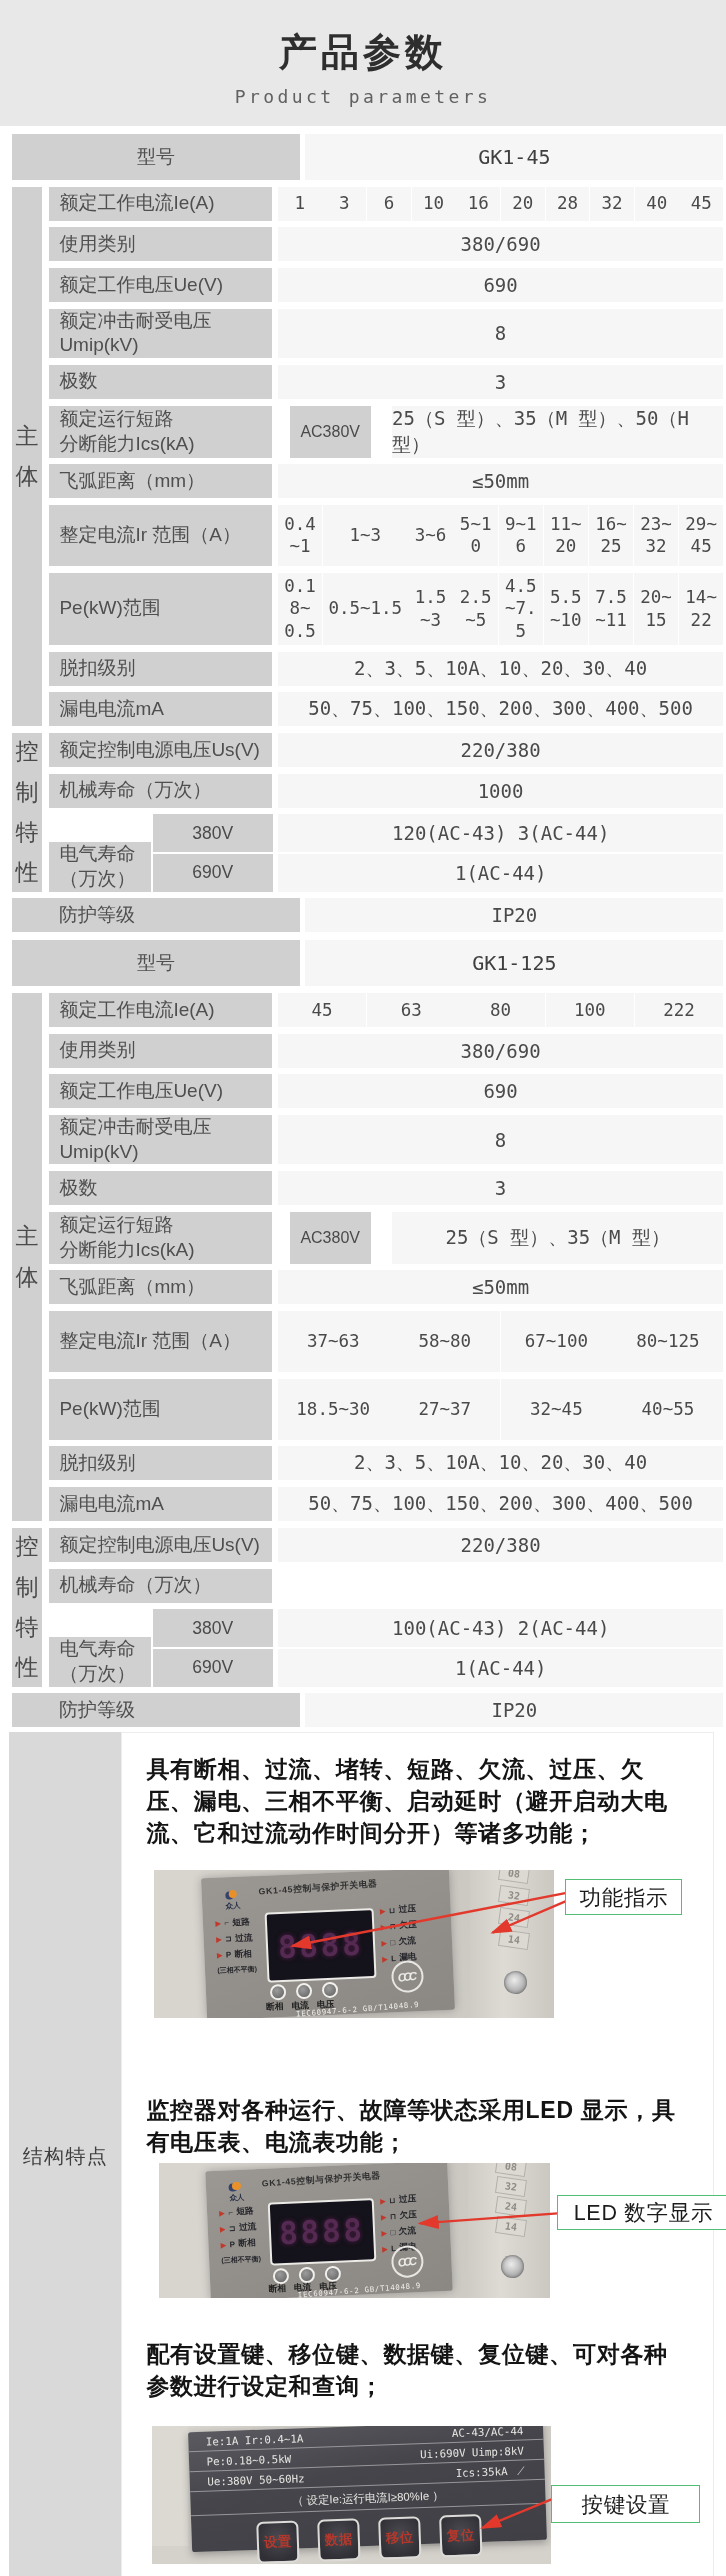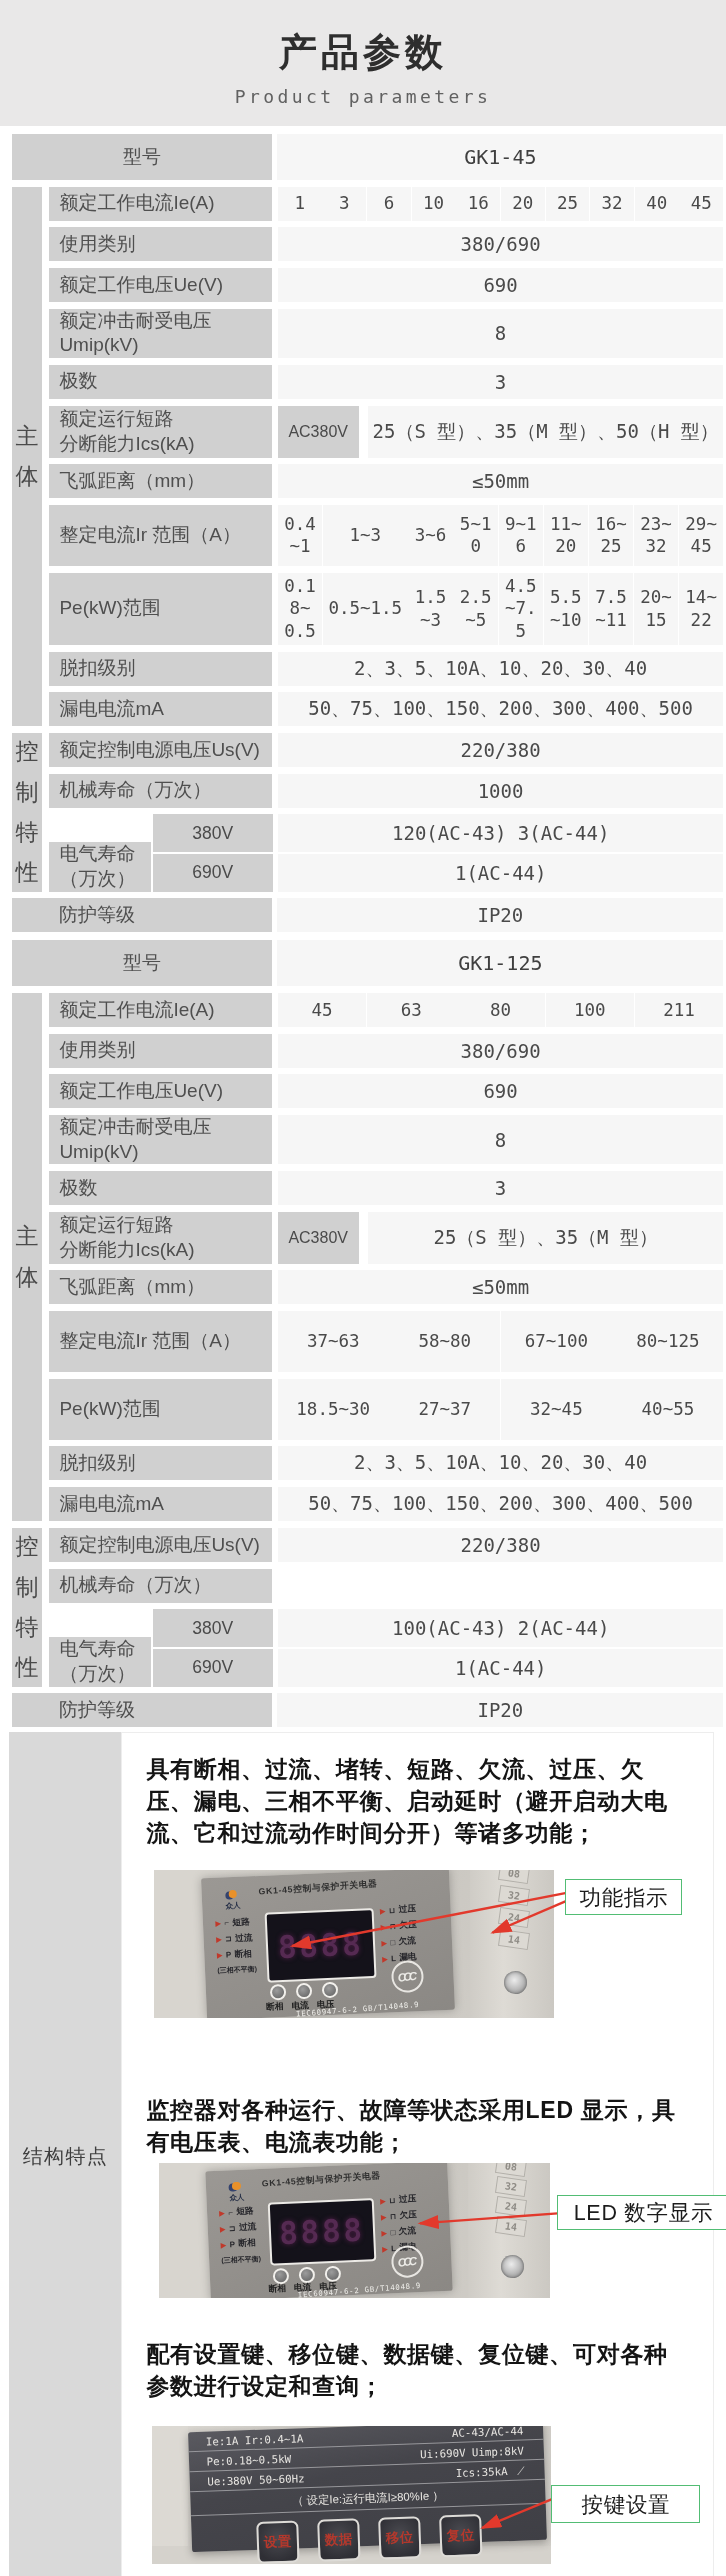--- a/index.html
+++ b/index.html
@@ -15,29 +15,29 @@
   .tbl { margin:8px 2.7px 0 12px; display:flex; flex-direction:column; gap:6.7px; }
   .tbl2 { margin-top:6.7px; }
   .trow { display:flex; gap:5.4px; }
   .cell { display:flex; align-items:center; justify-content:center; font-size:19px; color:#4a4a4a; }
   .trow .cell { min-height:34px; }
   .kind-model .cell { min-height:46px; }
   .kind-footer .cell { min-height:34px; }
   .kind-split .cell { min-height:52px; }
   .tall .cell { min-height:61px; }
   .lbl { width:223px; background:#d0d0d0; color:#4f4f4f; justify-content:flex-start; padding-left:10px; white-space:pre-line; line-height:1.3; }
-  .lbl.full { width:260px; }
+  .lbl.full { width:288px; }
   .kind-model .lbl { justify-content:center; padding-left:0; }
   .kind-footer .lbl { padding-left:47px; }
   .val { flex:1; background:#f6f6f6; font-family:"DejaVu Sans Mono","Liberation Sans",sans-serif; }
   .kind-model .val { font-size:20px; color:#3f3f3f; }
   .vcells { flex:1; display:flex; gap:0.7px; }
   .vc { background:#f6f6f6; font-family:"DejaVu Sans Mono","Liberation Sans",sans-serif; font-size:17.5px;
         padding:2px; text-align:center; word-break:break-all; line-height:1.3; }
-  .kind-split { gap:4px; }
+  .kind-split { gap:16px; }
   .split-main { margin-right:1.3px; }
   .kind-split .sub { width:81px; background:#d0d0d0; font-size:16px; margin-right:5.4px; }
   .kind-double { gap:0;align-items:flex-end; }
   .dlabel { width:102px; margin-right:1.3px; }
   .dcol { flex:1; display:flex; flex-direction:column; gap:1.3px; }
   .dsubrow { display:flex; }
   .dsubrow .cell { min-height:38px; }
   .dsub { width:120px; background:#d0d0d0; font-size:17.5px; margin-right:5.4px; }
   .tgroup { display:flex; gap:7.4px; }
   .gstrip { width:30px; background:#d0d0d0; display:flex; flex-direction:column; align-items:center;
@@ -148,21 +148,21 @@
           <div class="grows">
             <div class="trow kind-cells">
               <div class="cell lbl">额定工作电流Ie(A)</div>
               <div class="vcells">
                 <div class="cell vc" style="flex: 1 1 0px;">1</div>
                 <div class="cell vc" style="flex: 1 1 0px;">3</div>
                 <div class="cell vc" style="flex: 1 1 0px;">6</div>
                 <div class="cell vc" style="flex: 1 1 0px;">10</div>
                 <div class="cell vc" style="flex: 1 1 0px;">16</div>
                 <div class="cell vc" style="flex: 1 1 0px;">20</div>
-                <div class="cell vc" style="flex: 1 1 0px;">25</div>
+                <div class="cell vc" style="flex: 1 1 0px;">28</div>
                 <div class="cell vc" style="flex: 1 1 0px;">32</div>
                 <div class="cell vc" style="flex: 1 1 0px;">40</div>
                 <div class="cell vc" style="flex: 1 1 0px;">45</div>
               </div>
             </div>
             <div class="trow kind-single">
               <div class="cell lbl">使用类别</div>
               <div class="cell val">380/690</div>
             </div>
             <div class="trow kind-single">
@@ -274,21 +274,21 @@
             <span>体</span>
           </div>
           <div class="grows">
             <div class="trow kind-cells">
               <div class="cell lbl">额定工作电流Ie(A)</div>
               <div class="vcells">
                 <div class="cell vc" style="flex: 1 1 0px;">45</div>
                 <div class="cell vc" style="flex: 1 1 0px;">63</div>
                 <div class="cell vc" style="flex: 1 1 0px;">80</div>
                 <div class="cell vc" style="flex: 1 1 0px;">100</div>
-                <div class="cell vc" style="flex: 1 1 0px;">211</div>
+                <div class="cell vc" style="flex: 1 1 0px;">222</div>
               </div>
             </div>
             <div class="trow kind-single">
               <div class="cell lbl">使用类别</div>
               <div class="cell val">380/690</div>
             </div>
             <div class="trow kind-single">
               <div class="cell lbl">额定工作电压Ue(V)</div>
               <div class="cell val">690</div>
             </div>

